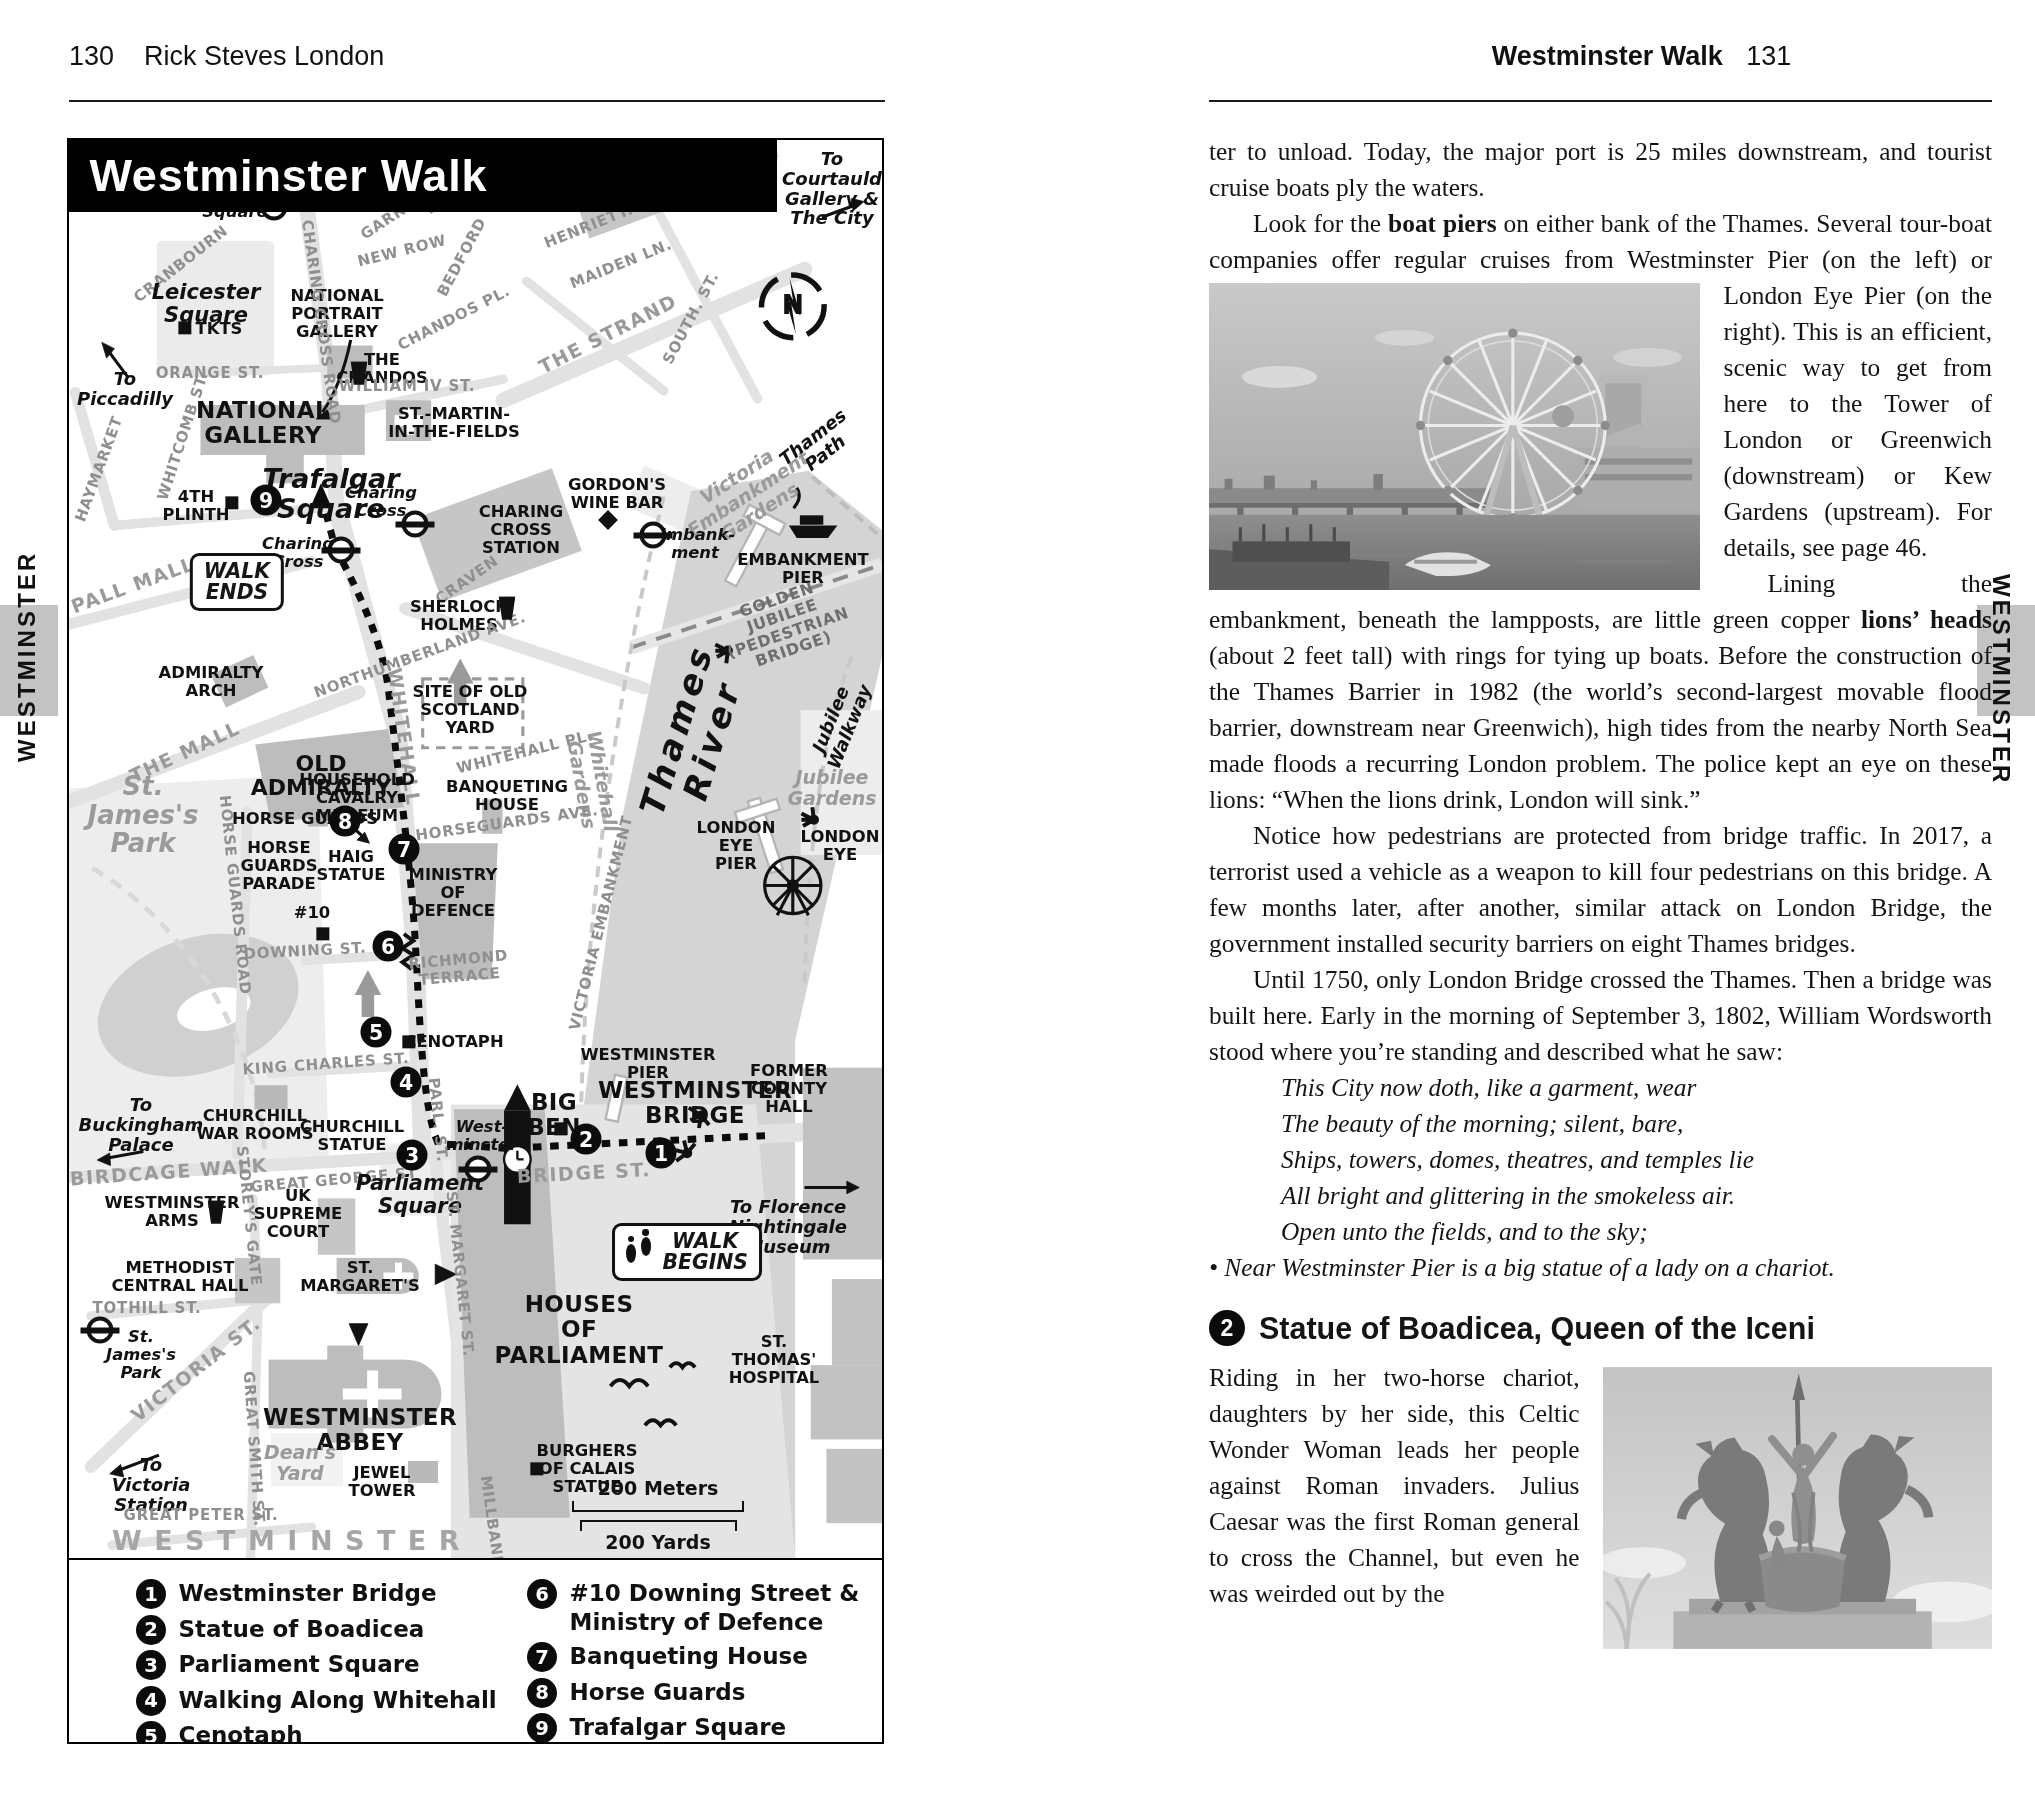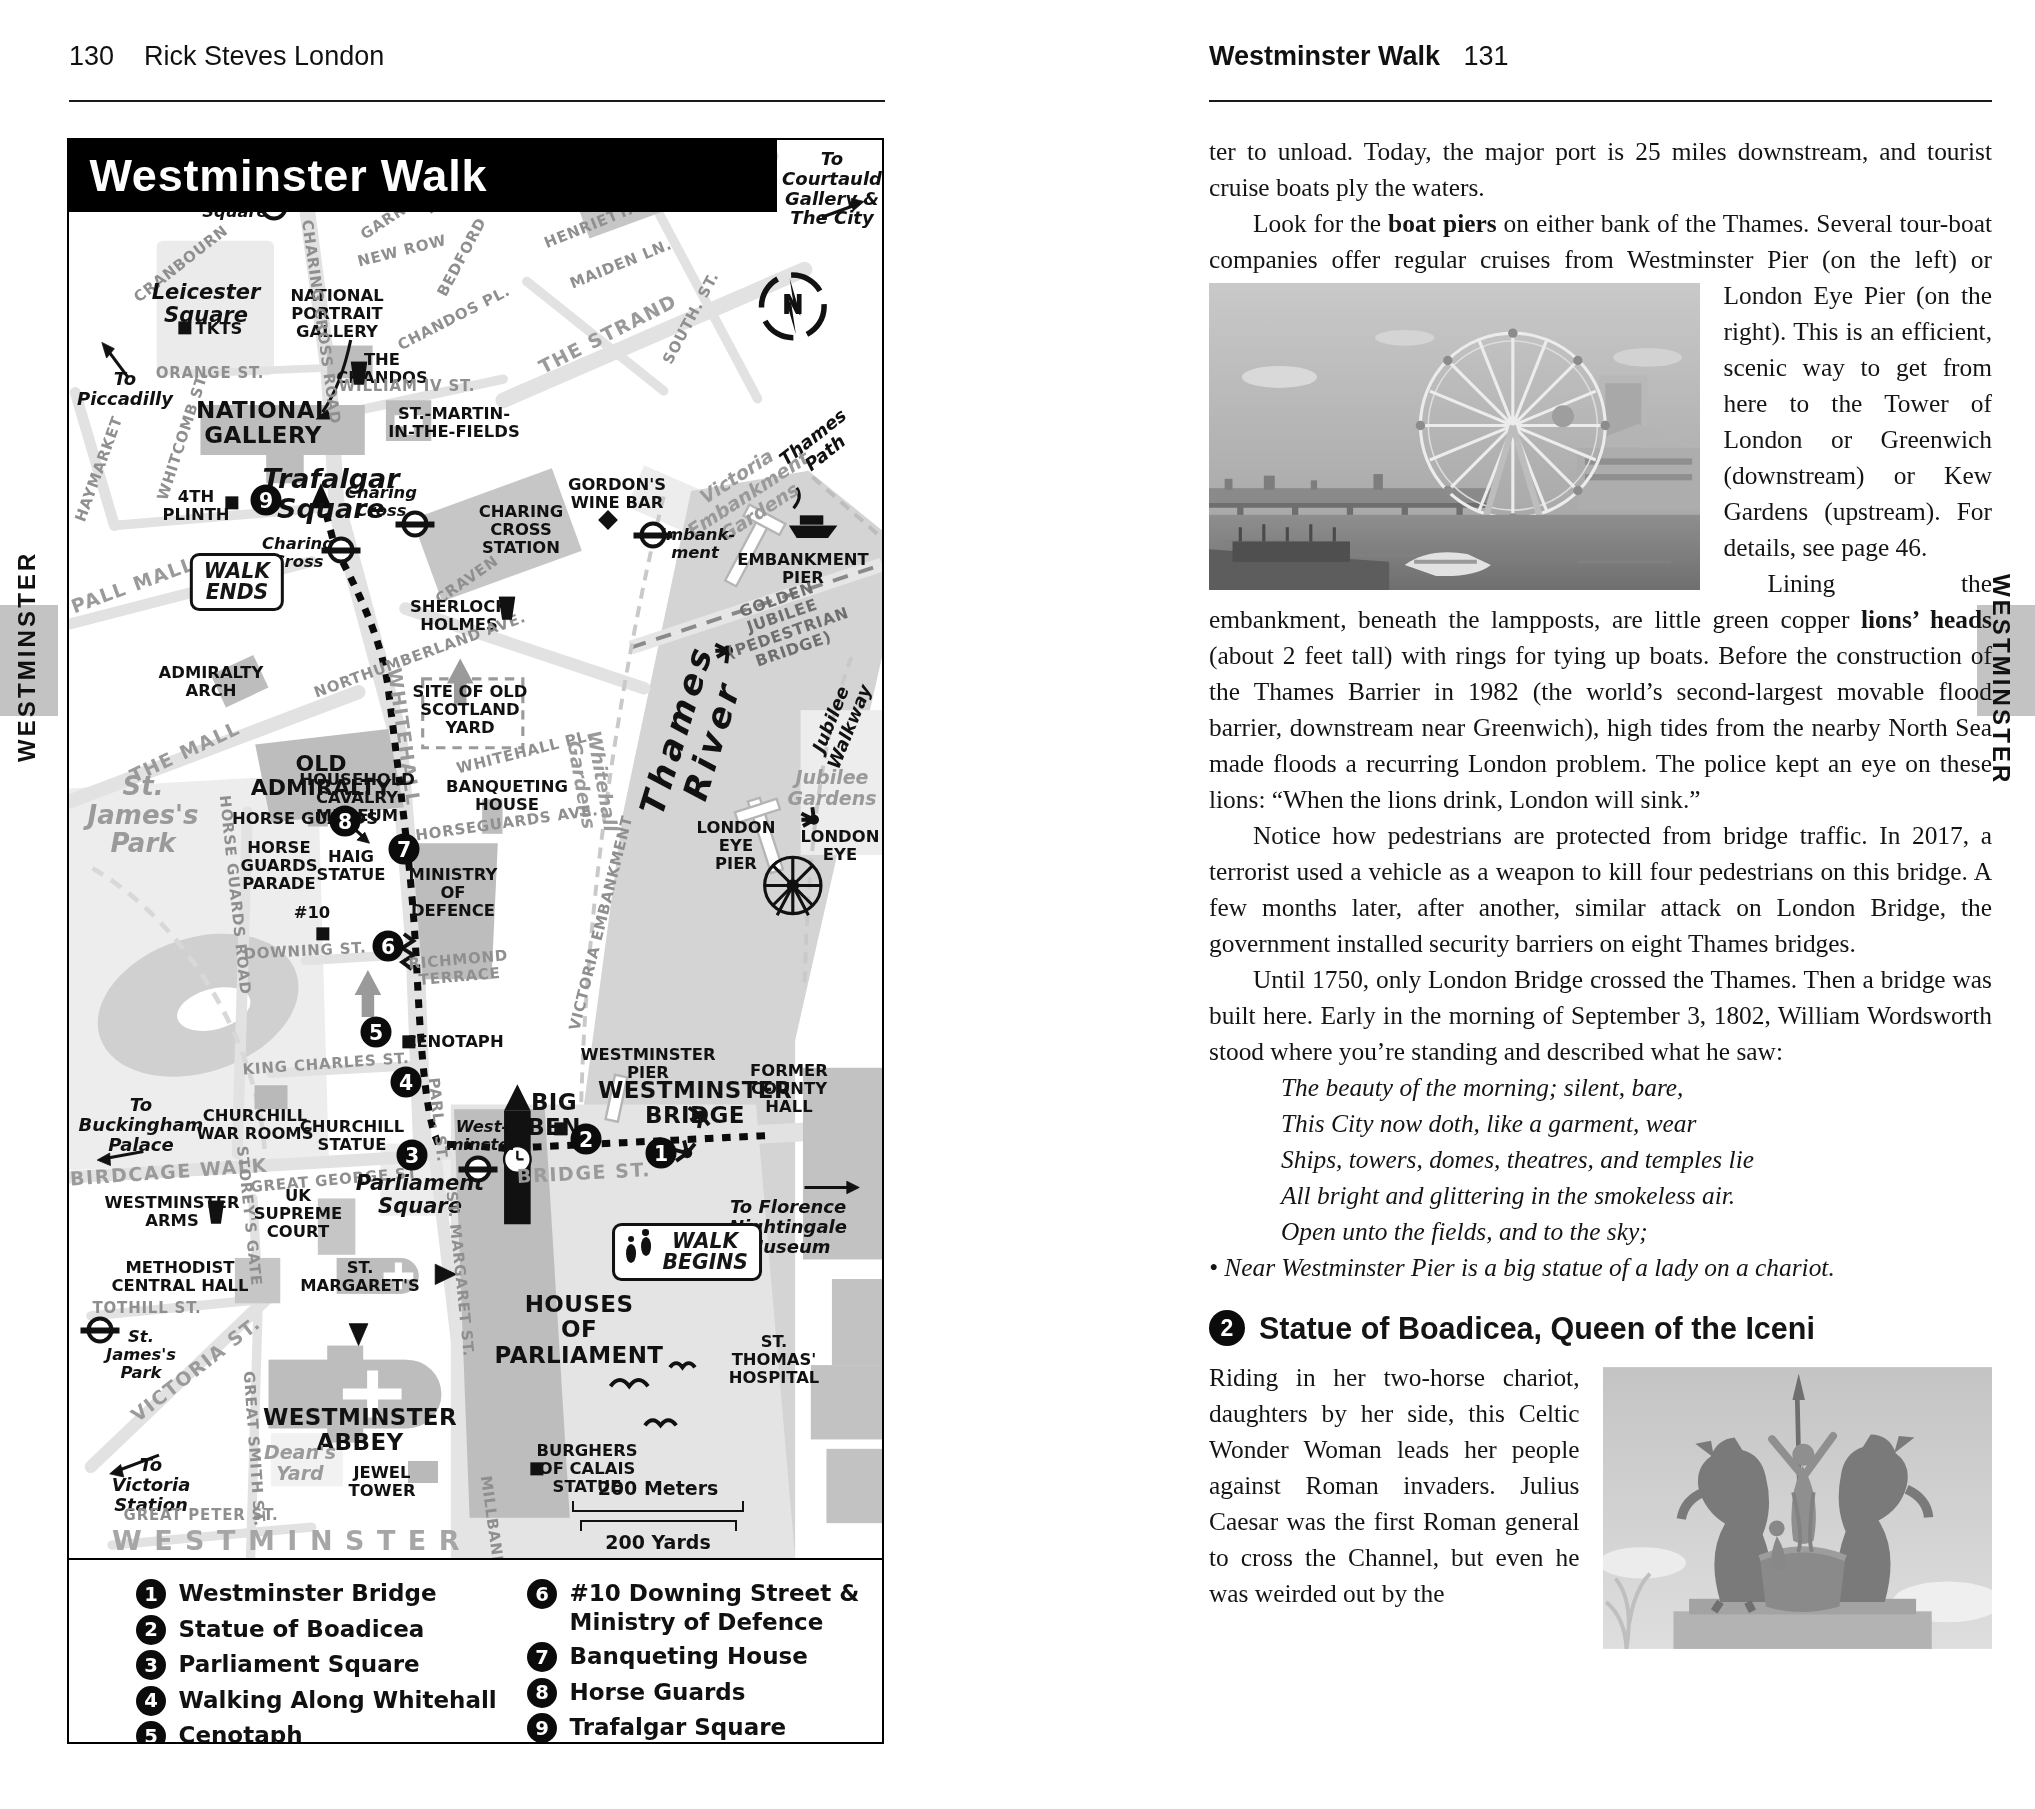--- a/index.html
+++ b/index.html
@@ -3,21 +3,21 @@
 <meta charset="utf-8">
 <style>
   html,body{margin:0;padding:0}
   body{width:2035px;height:1809px;background:#fff;overflow:hidden;position:relative;
        font-family:"Liberation Serif",serif;color:#161616}
 
   
   .hdr{position:absolute;top:41px;font-family:"Liberation Sans",sans-serif;font-size:27px;color:#111}
   .hdr-left{left:69px;font-weight:500}
   .hdr-left .pnum{margin-right:30px}
-  .hdr-right{left:1209px;width:783px;text-align:left;font-weight:700}
+  .hdr-right{left:1250px;width:783px;text-align:center;font-weight:700}
   .hdr-right .pnum{font-weight:500;margin-left:23.5px}
   .rule{position:absolute;height:2.3px;background:#1a1a1a}
   .rule-left{left:69px;width:816px;top:100px}
   .rule-right{left:1209px;width:783px;top:100px}
 
   
   .tabgray{position:absolute;background:#c3c3c3}
   .tabtxt{position:absolute;font-family:"Liberation Sans",sans-serif;font-weight:700;font-size:24px;
           letter-spacing:3.1px;color:#111;writing-mode:vertical-rl;white-space:nowrap}
   .tabtxt.flip{transform:rotate(180deg)}
@@ -620,22 +620,22 @@
     <polygon points="0,340 230,356 230,392 0,392" fill="#5d5d5d"></polygon>
     <rect x="30" y="330" width="150" height="26" fill="#4f4f4f"></rect>
     <path d="M40,330 v-18 M70,330 v-22 M100,330 v-18 M130,330 v-22 M160,330 v-18" stroke="#4a4a4a" stroke-width="4"></path>
     <path d="M250,360 q30,-22 80,-14 l30,14 q-20,16 -70,14 z" fill="#e2e2e2"></path>
     <path d="M262,356 h80" stroke="#9a9a9a" stroke-width="5"></path>
   </svg><span>Pier (on the left) or London Eye Pier (on the right). This is an efficient, scenic way to get from here to the Tower of London or Greenwich (downstream) or Kew Gardens (upstream). For details, see page 46.</span></p>
     <p class="indent"><span>Lining the embankment, beneath the lampposts, are little green copper </span><b>lions’ heads</b><span> (about 2 feet tall) with rings for tying up boats. Before the construction of the Thames Barrier in 1982 (the world’s second-largest movable flood barrier, downstream near Greenwich), high tides from the nearby North Sea made floods a recurring London problem. The police kept an eye on these lions: “When the lions drink, London will sink.”</span></p>
     <p class="indent"><span>Notice how pedestrians are protected from bridge traffic. In 2017, a terrorist used a vehicle as a weapon to kill four pedestrians on this bridge. A few months later, after another, similar attack on London Bridge, the government installed security barriers on eight Thames bridges.</span></p>
     <p class="indent"><span>Until 1750, only London Bridge crossed the Thames. Then a bridge was built here. Early in the morning of September 3, 1802, William Wordsworth stood where you’re standing and described what he saw:</span></p>
     <div class="poem">
+      <div>This City now doth, like a garment, wear</div>
       <div>The beauty of the morning; silent, bare,</div>
-      <div>This City now doth, like a garment, wear</div>
       <div>Ships, towers, domes, theatres, and temples lie</div>
       <div>All bright and glittering in the smokeless air.</div>
       <div>Open unto the fields, and to the sky;</div>
     </div>
     <p class="bullet">• Near Westminster Pier is a big statue of a lady on a chariot.</p>
     <div class="h2">
       <span class="num">2</span>
       <span>Statue of Boadicea, Queen of the Iceni</span>
     </div>
     <p class=""><svg id="photo2" class="ph2" viewBox="0 0 497 360">

